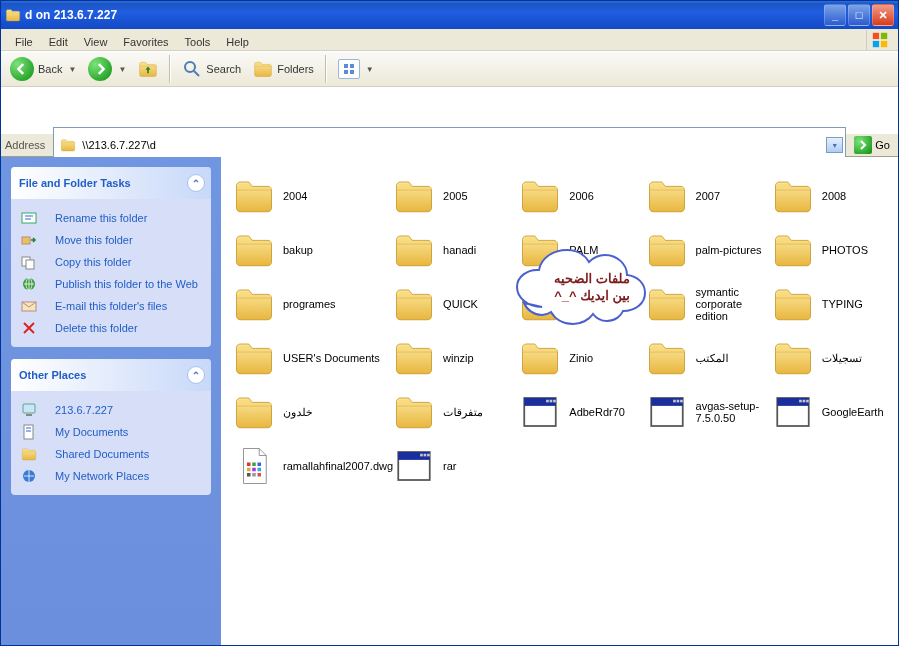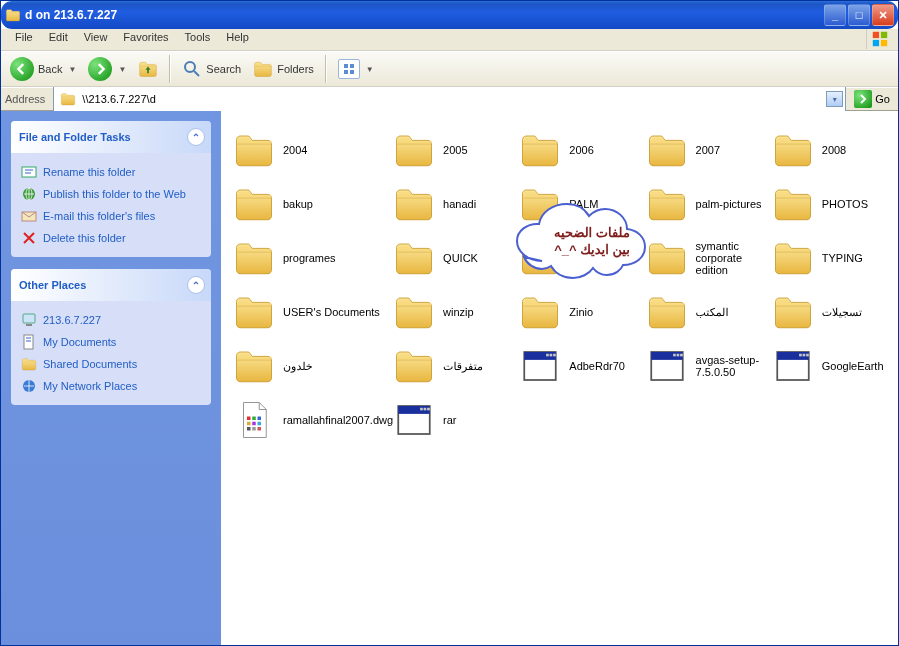--- a/index.html
+++ b/index.html
@@ -1,49 +1,49 @@
 <!DOCTYPE html>
 <html><head>
 <meta charset="utf-8">
 <style>
   * { box-sizing: border-box; }
   html,body { margin:0; padding:0; font-family: Tahoma, sans-serif; font-size:11px; }
   .window { width:899px; height:646px; border:1px solid #003399; background:#fff; display:flex; flex-direction:column; position:relative; }
-  .titlebar { height:28px; background:linear-gradient(to bottom,#2a6fdd 0%,#1c55c3 10%,#205de1 40%,#1249c5 100%); display:flex; align-items:center; color:#fff; padding:0 4px;border-radius:11px; }
+  .titlebar { height:28px; background:linear-gradient(to bottom,#2a6fdd 0%,#1c55c3 10%,#205de1 40%,#1249c5 100%); display:flex; align-items:center; color:#fff; padding:0 4px; }
   .titlebar .icon { width:16px; height:16px; margin-right:4px; }
   .titlebar .title { flex:1; font-weight:bold; font-size:12px; overflow:hidden; white-space:nowrap; }
   .winbtns { display:flex; gap:2px; }
   .winbtn { width:22px; height:22px; border-radius:3px; display:flex; align-items:center; justify-content:center; font-family:Arial; font-weight:bold; font-size:11px; border:1px solid #fff3; }
   .winbtn.min,.winbtn.max { background:linear-gradient(to bottom,#7ba4e8,#2b5bd1); color:#fff; }
   .winbtn.close { background:linear-gradient(to bottom,#f09b8a,#d73c1e); color:#fff; }
-  .menubar { height:22px; background:#ece9d8; display:flex; align-items:flex-start; padding:0 6px; gap:0; border-bottom:1px solid #d4d0c8; }
+  .menubar { height:22px; background:#ece9d8; display:flex; align-items:flex-end; padding:0 6px; gap:0; border-bottom:1px solid #d4d0c8; }
   .menubar .mitem { padding:2px 8px; color:#333; cursor:default; }
   .menubar .logo { margin-left:auto; width:26px; height:20px; border-left:1px solid #ccc; display:flex; align-items:center; justify-content:center; }
   .logo svg { width:18px; height:18px; }
   .toolbar { height:36px; background:linear-gradient(to bottom,#fafaf6,#ece9d8); display:flex; align-items:center; padding:12px 4px; gap:2px; border-top:1px solid #fff; border-bottom:1px solid #d4d0c8; position:relative; }
   .tbtn { display:flex; align-items:center; padding:2px 4px; border:1px solid transparent; border-radius:3px; gap:4px; color:#333; }
   .circle { width:24px; height:24px; border-radius:50%; display:flex; align-items:center; justify-content:center; font-weight:bold; font-size:14px; color:#fff; }
   .circle.back{ background:radial-gradient(circle at 30% 30%,#7be37b,#0d8f0d); }
   .circle.fwd { background:radial-gradient(circle at 30% 30%,#7be37b,#0d8f0d); }
   .tsep{width:2px;height:28px;border-left:1px solid #c0c0b0;border-right:1px solid #fff;margin:0 4px;}
   .dropdown-caret{font-size:8px;color:#555;margin-left:2px;}
-  .addressbar { height:24px; background:#ece9d8; display:flex; align-items:center; padding:2px 4px; gap:4px; border-top:1px solid #fff; border-bottom:1px solid #a0a090; }
+  .addressbar { height:24px; background:#ece9d8; display:flex; align-items:center; padding:2px 4px; gap:4px; border-top:1px solid #fff; border-bottom:1px solid #a0a090;margin-top:46px; }
   .addressbar .lbl{color:#555;padding-right:4px;}
   .addressbar .addrbox { flex:1; height:36px; background:#fff; border:1px solid #7f9db9; display:flex; align-items:center; padding:0 2px; }
   .addrbox input { flex:1; border:none; outline:none; font:inherit; background:transparent; }
   .addrbox .addr-dd { width:17px; height:16px; background:linear-gradient(to bottom,#e5f0ff,#b0cdf5); border:1px solid #7f9db9; display:flex; align-items:center; justify-content:center; font-size:8px; color:#4a6; color:#4b6da5;}
   .gobtn { display:flex; align-items:center; gap:3px; padding:0 4px; }
   .gobtn .gob{width:18px;height:18px;border-radius:2px;background:radial-gradient(circle at 30% 30%,#7be37b,#0d8f0d);display:flex;align-items:center;justify-content:center;color:#fff;font-weight:bold;}
   .body { flex:1; display:flex; overflow:hidden; background:#fff; }
   .sidebar { width:220px; background:linear-gradient(to bottom,#7196e1 0%,#6b8fdc 100%); padding:10px; overflow:hidden;}
   .panel{background:#d6dff7;border-radius:4px;margin-bottom:12px;overflow:hidden;}
   .panel .phead{height:24px;background:linear-gradient(to right,#fff,#c7d8f9);display:flex;align-items:center;padding:16px 8px;font-weight:bold;color:#215dc6;position:relative;}
   .panel .phead .collapse{position:absolute;right:6px;width:18px;height:18px;border-radius:50%;border:1px solid #a9c1ea;background:#fff;display:flex;align-items:center;justify-content:center;font-size:10px;color:#4f74c5;}
   .panel .pbody{padding:8px 10px;}
-  .panel .pbody .pitem{display:flex;align-items:center;gap:6px;color:#215dc6;padding:3px 0;cursor:pointer;}
+  .panel .pbody .pitem{display:flex;align-items:center;gap:18px;color:#215dc6;padding:3px 0;cursor:pointer;}
   .pitem .ico{width:16px;height:16px;flex-shrink:0;display:flex;align-items:center;justify-content:center;}
   .content { flex:1; background:#fff; overflow:auto; padding:12px 0 12px 12px; position:relative;}
   .grid { display:grid; grid-template-columns:repeat(5,1fr); gap:0; }
   .item { display:flex; align-items:center; height:54px; gap:8px; }
   .item .folder, .item .app, .item .doc { width:42px; height:42px; flex-shrink:0; }
   .item .lbl { color:#000; }
   
   .cloud { position:absolute; top:88px; left:291px; width:160px; height:90px; pointer-events:none;}
   .cloud svg{width:100%;height:100%;}
   .cloud .txt{position:absolute;top:26px;left:0;right:0;text-align:center;color:#7f1d1d;font-weight:bold;font-size:13px;direction:rtl;line-height:1.3;}
@@ -218,20 +218,38 @@
                   <rect x="1" y="3" width="14" height="10" fill="#fff" stroke="#3a6"></rect>
                   <line x1="4" y1="6" x2="12" y2="6" stroke="#36c"></line>
                   <line x1="4" y1="9" x2="10" y2="9" stroke="#36c"></line>
                 </svg>
               </span>
               <span>Rename this folder</span>
             </div>
             <div class="pitem">
               <span class="ico">
                 <svg viewBox="0 0 16 16">
+                  <rect x="1" y="5" width="8" height="7" fill="#e8c35a" stroke="#b88"></rect>
+                  <path d="M10 8h4m-2-2l2 2-2 2" stroke="#2a7d2a" stroke-width="1.5" fill="none"></path>
+                </svg>
+              </span>
+              <span>Move this folder</span>
+            </div>
+            <div class="pitem">
+              <span class="ico">
+                <svg viewBox="0 0 16 16">
+                  <rect x="1" y="3" width="8" height="9" fill="#fff" stroke="#888"></rect>
+                  <rect x="5" y="6" width="8" height="9" fill="#fff" stroke="#888"></rect>
+                </svg>
+              </span>
+              <span>Copy this folder</span>
+            </div>
+            <div class="pitem">
+              <span class="ico">
+                <svg viewBox="0 0 16 16">
                   <circle cx="8" cy="8" r="6" fill="#3a9b3a"></circle>
                   <path d="M3 8h10M8 2v12" stroke="#fff" stroke-width="0.8"></path>
                   <ellipse cx="8" cy="8" rx="3" ry="6" fill="none" stroke="#fff" stroke-width="0.8"></ellipse>
                 </svg>
               </span>
               <span>Publish this folder to the Web</span>
             </div>
             <div class="pitem">
               <span class="ico">
                 <svg viewBox="0 0 16 16">

